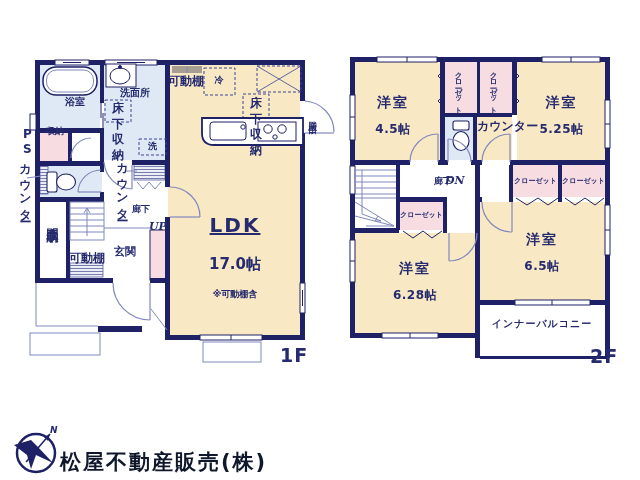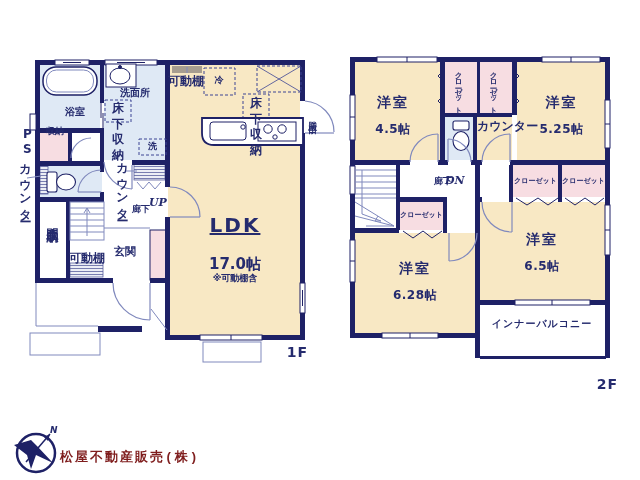--- a/index.html
+++ b/index.html
@@ -13,25 +13,25 @@
   .sm9{font-size:9px;}
   .s10{font-size:10px;}
   .s11{font-size:11px;font-family:Liberation Mono, monospace;}
   .c75{font-size:7.5px;letter-spacing:0.2px;}
   .c7{font-size:7px;letter-spacing:0;}
   .two{width:18px;word-break:break-all;white-space:normal;text-align:center;line-height:1.3;}
   .rn{font-size:14px;letter-spacing:2px;}
   .ra{font-size:12px;margin-top:11px;letter-spacing:0.5px;}
   .ldk1{font-size:20px;letter-spacing:2px;text-decoration:underline;}
   .ldk2{font-size:15px;margin-top:18px;}
-  .note{font-size:9px;font-weight:bold;margin-top:0;}
-  .fl{font-size:14px;letter-spacing:1px;}
+  .note{font-size:9px;font-weight:bold;margin-top:16px;}
+  .fl{font-size:19px;letter-spacing:1px;}
   .updn{font-family:"DejaVu Serif",serif;font-style:italic;font-weight:bold;font-size:11px;margin-left:44px;}
-  .company{position:absolute;left:60px;top:448px;font-size:13px;color:#7f1d1d;
-           font-weight:bold;letter-spacing:2px;font-family:Liberation Mono, monospace;}
+  .company{position:absolute;left:60px;top:448px;font-size:21px;color:#0f172a;
+           font-weight:bold;letter-spacing:2px;}
   .north{position:absolute;left:50px;top:425px;font-size:9px;color:#252b6e;
          font-weight:bold;font-style:italic;}
 </style>
 </head>
 <body>
 
 <div id="stage">
 
 <svg width="640" height="480" viewBox="0 0 640 480">
   <defs>
@@ -279,31 +279,31 @@
   </g>
 
   <g>
     <circle cx="36" cy="453" r="19" fill="none" stroke="#1e2166" stroke-width="2.5"></circle>
     <path d="M 14 445 L 31 440 L 37 446 L 53 463 L 36 455 L 31 469 L 27 455 Z" fill="#1e2166"></path>
     <line x1="26" y1="462" x2="50" y2="434" stroke="#1e2166" stroke-width="1.5"></line>
     <path d="M 50 434 L 44 437 L 48 441 Z" fill="#1e2166"></path>
   </g>
 </svg>
 
-<div class="lbl s10 ctr" style="left:50px;top:106px;width:50px">浴室</div>
+<div class="lbl s10 ctr" style="left:50px;top:96px;width:50px">浴室</div>
 <div class="lbl s10 ctr" style="left:106px;top:87px;width:58px">洗面所</div>
 <div class="lbl sm8 two" style="left:109px;top:101px">床下収納</div>
 <div class="lbl sm8 two" style="left:247px;top:96px">床下収納</div>
 <div class="lbl sm9 ctr" style="left:41px;top:126px;width:28px">収納</div>
 <div class="lbl sm8 v" style="left:20px;top:127px">PS</div>
 <div class="lbl sm8 v" style="left:18px;top:156px">カウンター</div>
 <div class="lbl sm8 v" style="left:45px;top:218px">土間収納</div>
 <div class="lbl sm8 ctr" style="left:69px;top:251px;width:36px">可動棚</div>
 <div class="lbl s11 ctr" style="left:102px;top:246px;width:46px">玄関</div>
-<div class="lbl updn" style="left:105px;top:196px">UP</div>
+<div class="lbl updn" style="left:105px;top:220px">UP</div>
 <div class="lbl sm9 ctr" style="left:126px;top:204px;width:30px">廊下</div>
 <div class="lbl sm8 v" style="left:115px;top:155px">カウンター</div>
 <div class="lbl sm9 ctr" style="left:139px;top:141px;width:27px">洗</div>
 <div class="lbl sm8 ctr" style="left:167px;top:74px;width:38px">可動棚</div>
 <div class="lbl sm9 ctr" style="left:203px;top:75px;width:32px">冷</div>
 <div class="lbl ctr" style="left:185px;top:213px;width:100px">
   <div class="ldk1">LDK</div>
   <div class="ldk2">17.0帖</div>
   <div class="note">※可動棚含</div>
 </div>
@@ -328,18 +328,18 @@
 <div class="lbl c7 ctr" style="left:400px;top:211px;width:43px">クローゼット</div>
 <div class="lbl ctr" style="left:375px;top:260px;width:80px">
   <div class="rn">洋室</div>
   <div class="ra">6.28帖</div>
 </div>
 <div class="lbl ctr" style="left:502px;top:231px;width:80px">
   <div class="rn">洋室</div>
   <div class="ra">6.5帖</div>
 </div>
 <div class="lbl s10 ctr" style="left:482px;top:318px;width:120px;letter-spacing:1px">インナーバルコニー</div>
-<div class="lbl fl" style="left:590px;top:376px;width:28px;text-align:right">2F</div>
+<div class="lbl fl" style="left:590px;top:345px;width:28px;text-align:right">2F</div>
 
 <div class="north">N</div>
 <div class="company">松屋不動産販売(株)</div>
 
 </div>
 
 </body></html>

